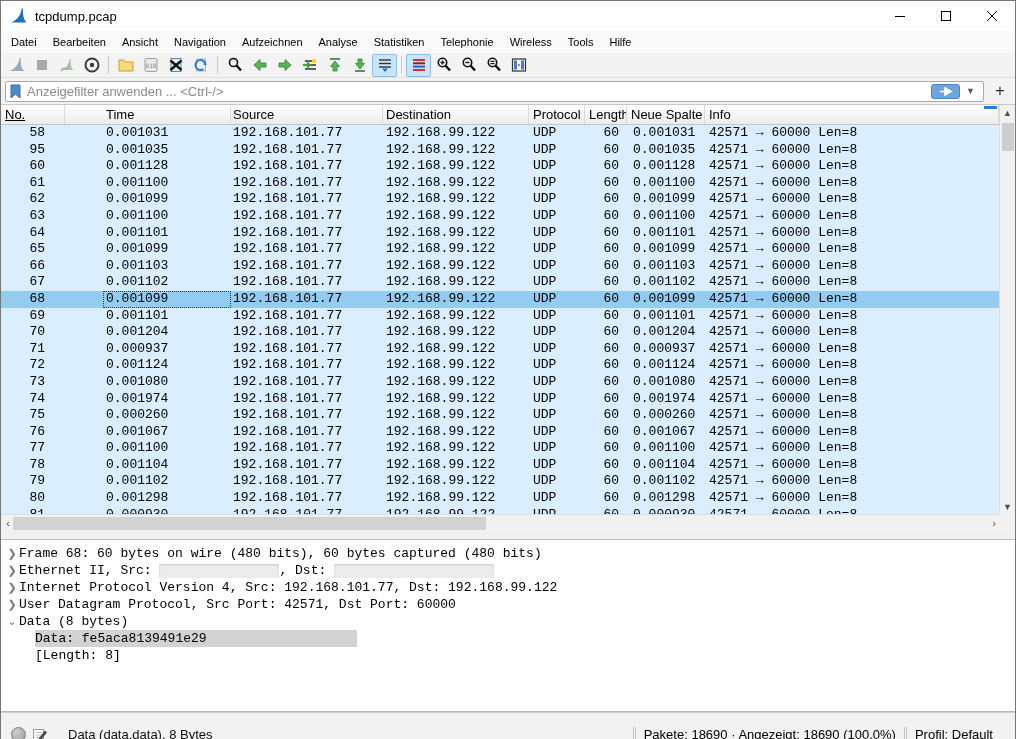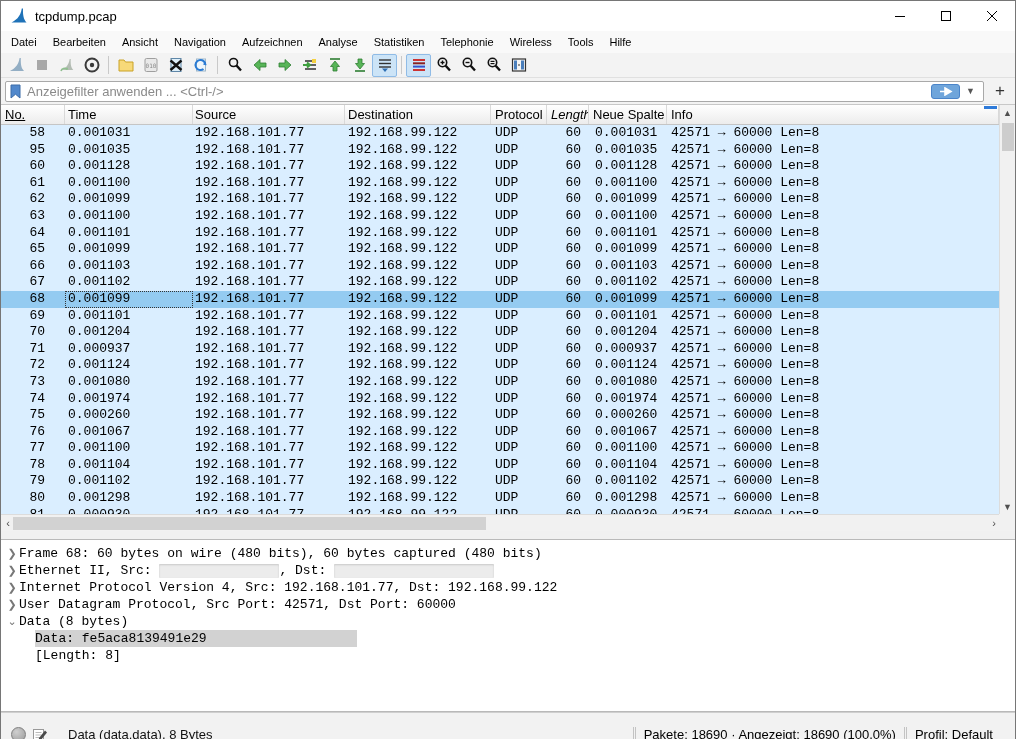--- a/index.html
+++ b/index.html
@@ -52,29 +52,29 @@
   .plist-header{height:20px;margin-right:16px;display:flex;background:linear-gradient(#ffffff,#ececec);
                 border-bottom:1px solid #c5c5c5;position:relative;}
   .hcell{font-size:13px;padding:2px 0 0 4px;border-right:1px solid #d9d9d9;overflow:hidden;white-space:nowrap;}
   .header-dash{position:absolute;right:2px;top:1px;width:13px;height:3px;background:var(--accent);}
   .rows{height:390px;margin-right:16px;overflow:hidden;background:var(--udp-row);}
   .prow{display:flex;height:16.6px;line-height:16.6px;background:var(--udp-row);
         font-family:"Liberation Mono","DejaVu Sans Mono",monospace;font-size:13px;white-space:nowrap;}
   .prow.selected{background:var(--sel-row);}
   .cell{overflow:hidden;white-space:pre;}
   .col-no{width:64px;text-align:right;padding-right:20px;flex:0 0 auto;}
-  .col-time{width:128px;padding-left:3px;flex:0 0 auto;}
+  .col-time{width:128px;padding-left:3px;flex:0 0 auto;margin-left:38px;}
   .col-source{width:152px;padding-left:2px;flex:0 0 auto;}
   .col-destination{width:146px;padding-left:3px;flex:0 0 auto;}
   .col-protocol{width:56px;padding-left:4px;flex:0 0 auto;}
   .col-length{width:42px;text-align:right;padding-right:8px;flex:0 0 auto;}
   .col-neue{width:78px;padding-left:6px;flex:0 0 auto;}
   .col-info{flex:1;padding-left:4px;}
   .hcell.col-no{text-align:left;padding-right:0;text-decoration:underline;}
-  .hcell.col-length{text-align:right;padding-right:0;padding-left:4px;font-style:italic;}
+  .hcell.col-length{text-align:right;padding-right:0;padding-left:4px;}
   .hcell.col-neue{padding-left:4px;}
   .focus-cell{outline:1px dotted #333;outline-offset:-1px;}
 
   
   .vscroll{position:absolute;top:0;right:0;width:16px;height:410px;background:#f1f1f1;border-left:1px solid #dcdcdc;}
   .vscroll .arrow{height:16px;display:flex;align-items:center;justify-content:center;font-size:9px;color:#505050;}
   .vscroll .arrow.bottom{position:absolute;bottom:0;left:0;right:0;}
   .vthumb{position:absolute;top:18px;left:2px;width:12px;height:28px;background:#cdcdcd;}
   .hscroll{position:absolute;left:0;bottom:0;height:17px;width:1000px;background:#f1f1f1;border-top:1px solid #dcdcdc;display:flex;align-items:center;}
   .hscroll .arrow{width:14px;text-align:center;font-size:11px;color:#505050;}

